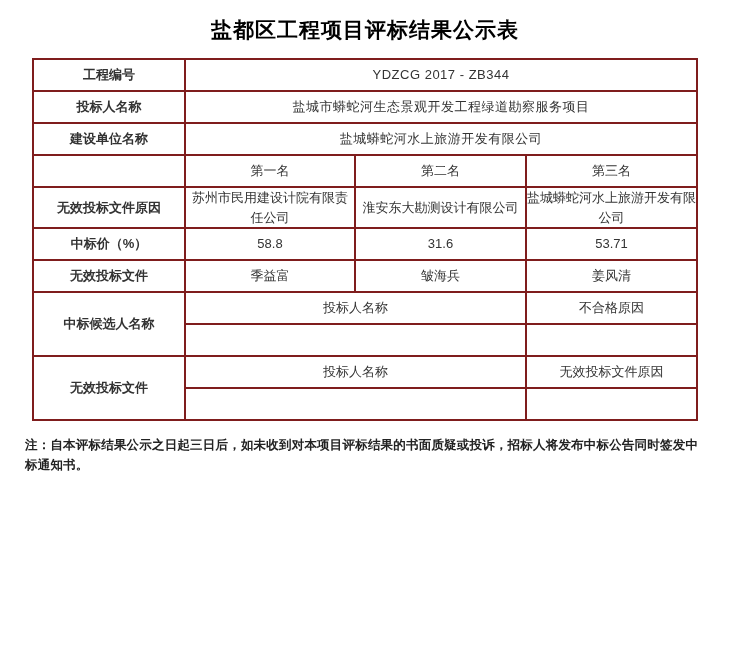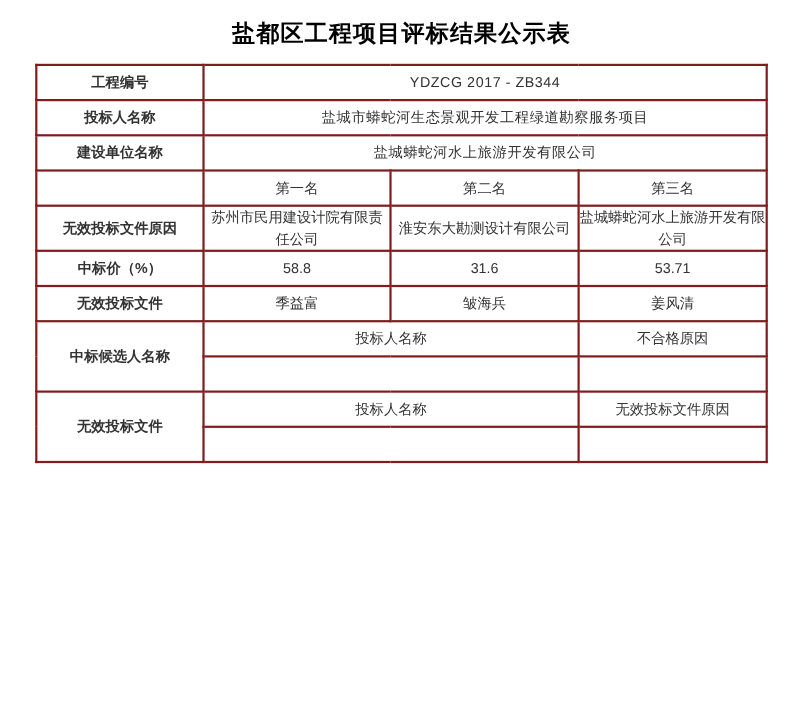--- a/index.html
+++ b/index.html
@@ -153,14 +153,15 @@
         <td class="rank-head cellpad" colspan="2">投标人名称</td>
         <td class="rank-head cellpad">无效投标文件原因</td>
       </tr>
       <tr class="empty-row">
         <td class="value" colspan="2"></td>
         <td class="value"></td>
       </tr>
     </tbody>
   </table>
 
+  <div class="footnote">注：自本评标结果公示之日起三日后，如未收到对本项目评标结果的书面质疑或投诉，招标人将发布中标公告同时签发中标通知书。</div>
 
 </div>
 
 </body></html>

